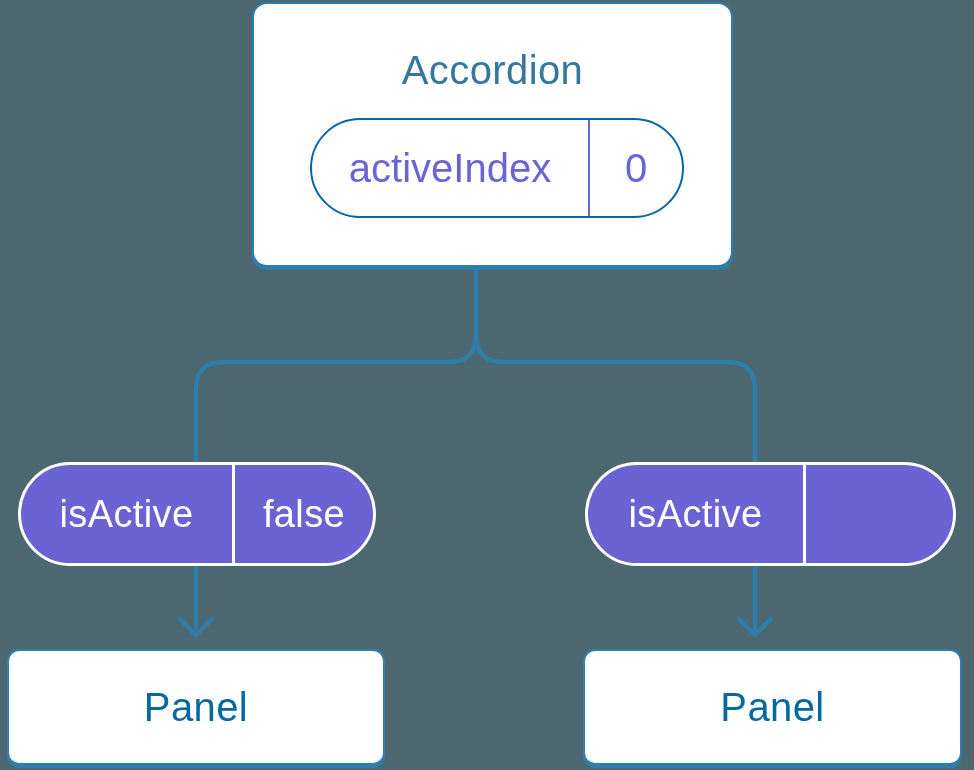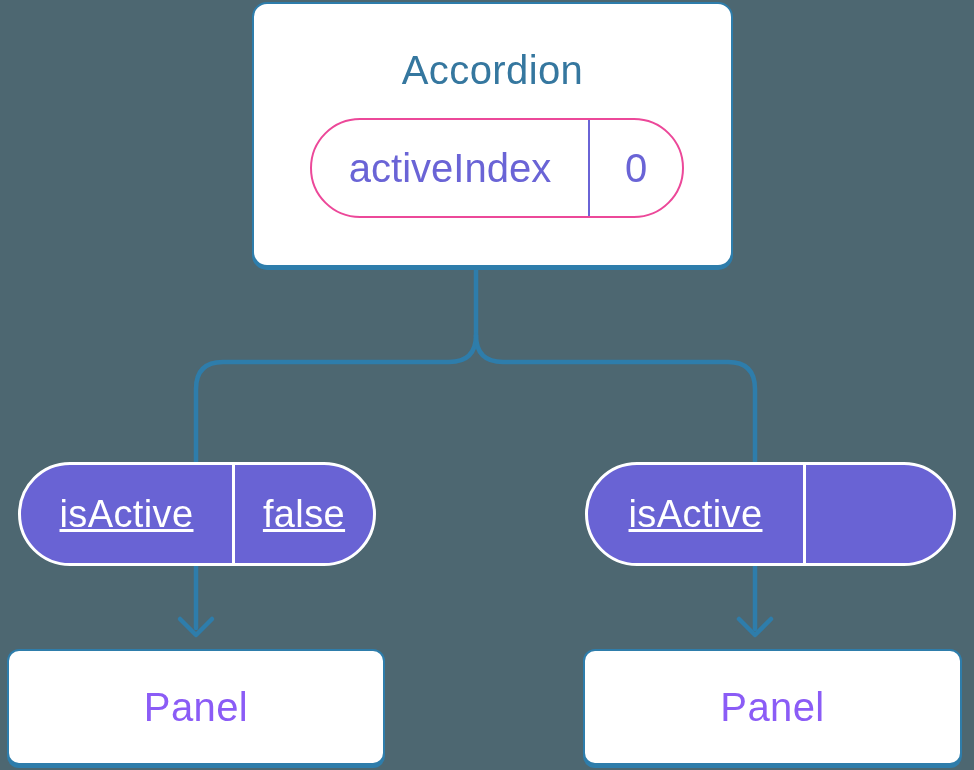--- a/index.html
+++ b/index.html
@@ -18,47 +18,47 @@
   }
   .accordion-box { left:252px; top:2px; width:481px; height:265px; border-radius:15px; }
   .comp-title {
     position:absolute; left:0; right:0; top:44px; text-align:center;
     font-size:40px; font-weight:500; color:#35779F; letter-spacing:0.01em;
   }
 
   
   .state-pill {
     position:absolute; left:56px; top:114px; width:374px; height:100px;
-    box-sizing:border-box; border:2px solid #ec4899; border-radius:50px;
+    box-sizing:border-box; border:2px solid #0369a1; border-radius:50px;
     display:flex; color:#6A64D6; font-size:40px; background:#fff;
   }
   .state-pill .seg { display:flex; align-items:center; justify-content:center; }
   .state-pill .seg.name { flex:0 0 276px; border-right:2px solid #6A64D6; }
   .state-pill .seg.value { flex:1; }
 
   
   .prop-pill {
     position:absolute; height:104px; box-sizing:border-box; z-index:2;
     background:#6963D4; border:3px solid #FFFFFF; border-radius:52px;
     display:flex; color:#FFFFFF; font-size:38px; letter-spacing:0.01em;
   }
   .prop-pill.left  { left:18px;  top:462px; width:358px; }
   .prop-pill.right { left:585px; top:462px; width:371px; }
-  .prop-pill .seg { display:flex; align-items:center; justify-content:center;text-decoration:underline; }
+  .prop-pill .seg { display:flex; align-items:center; justify-content:center; }
   .prop-pill.left  .seg.name { flex:0 0 211px; border-right:3px solid #FFFFFF; }
   .prop-pill.right .seg.name { flex:0 0 215px; border-right:3px solid #FFFFFF; }
   .prop-pill .seg.value { flex:1; }
 
   
   .panel {
     position:absolute; top:649px; height:116px; box-sizing:border-box; z-index:2;
     background:#FFFFFF; border:2px solid #2E7DAB; border-radius:12px;
     box-shadow:0 3px 0 #2E7DAB;
     display:flex; align-items:center; justify-content:center;
-    font-size:40px; font-weight:500; color:#8b5cf6; letter-spacing:0.01em;
+    font-size:40px; font-weight:500; color:#0369a1; letter-spacing:0.01em;
   }
   .panel.left  { left:7px;   width:378px; }
   .panel.right { left:583px; width:379px; }
 </style>
 </head>
 <body>
 
 <div class="canvas">
 
   <svg class="connectors" width="974" height="770" viewBox="0 0 974 770">

